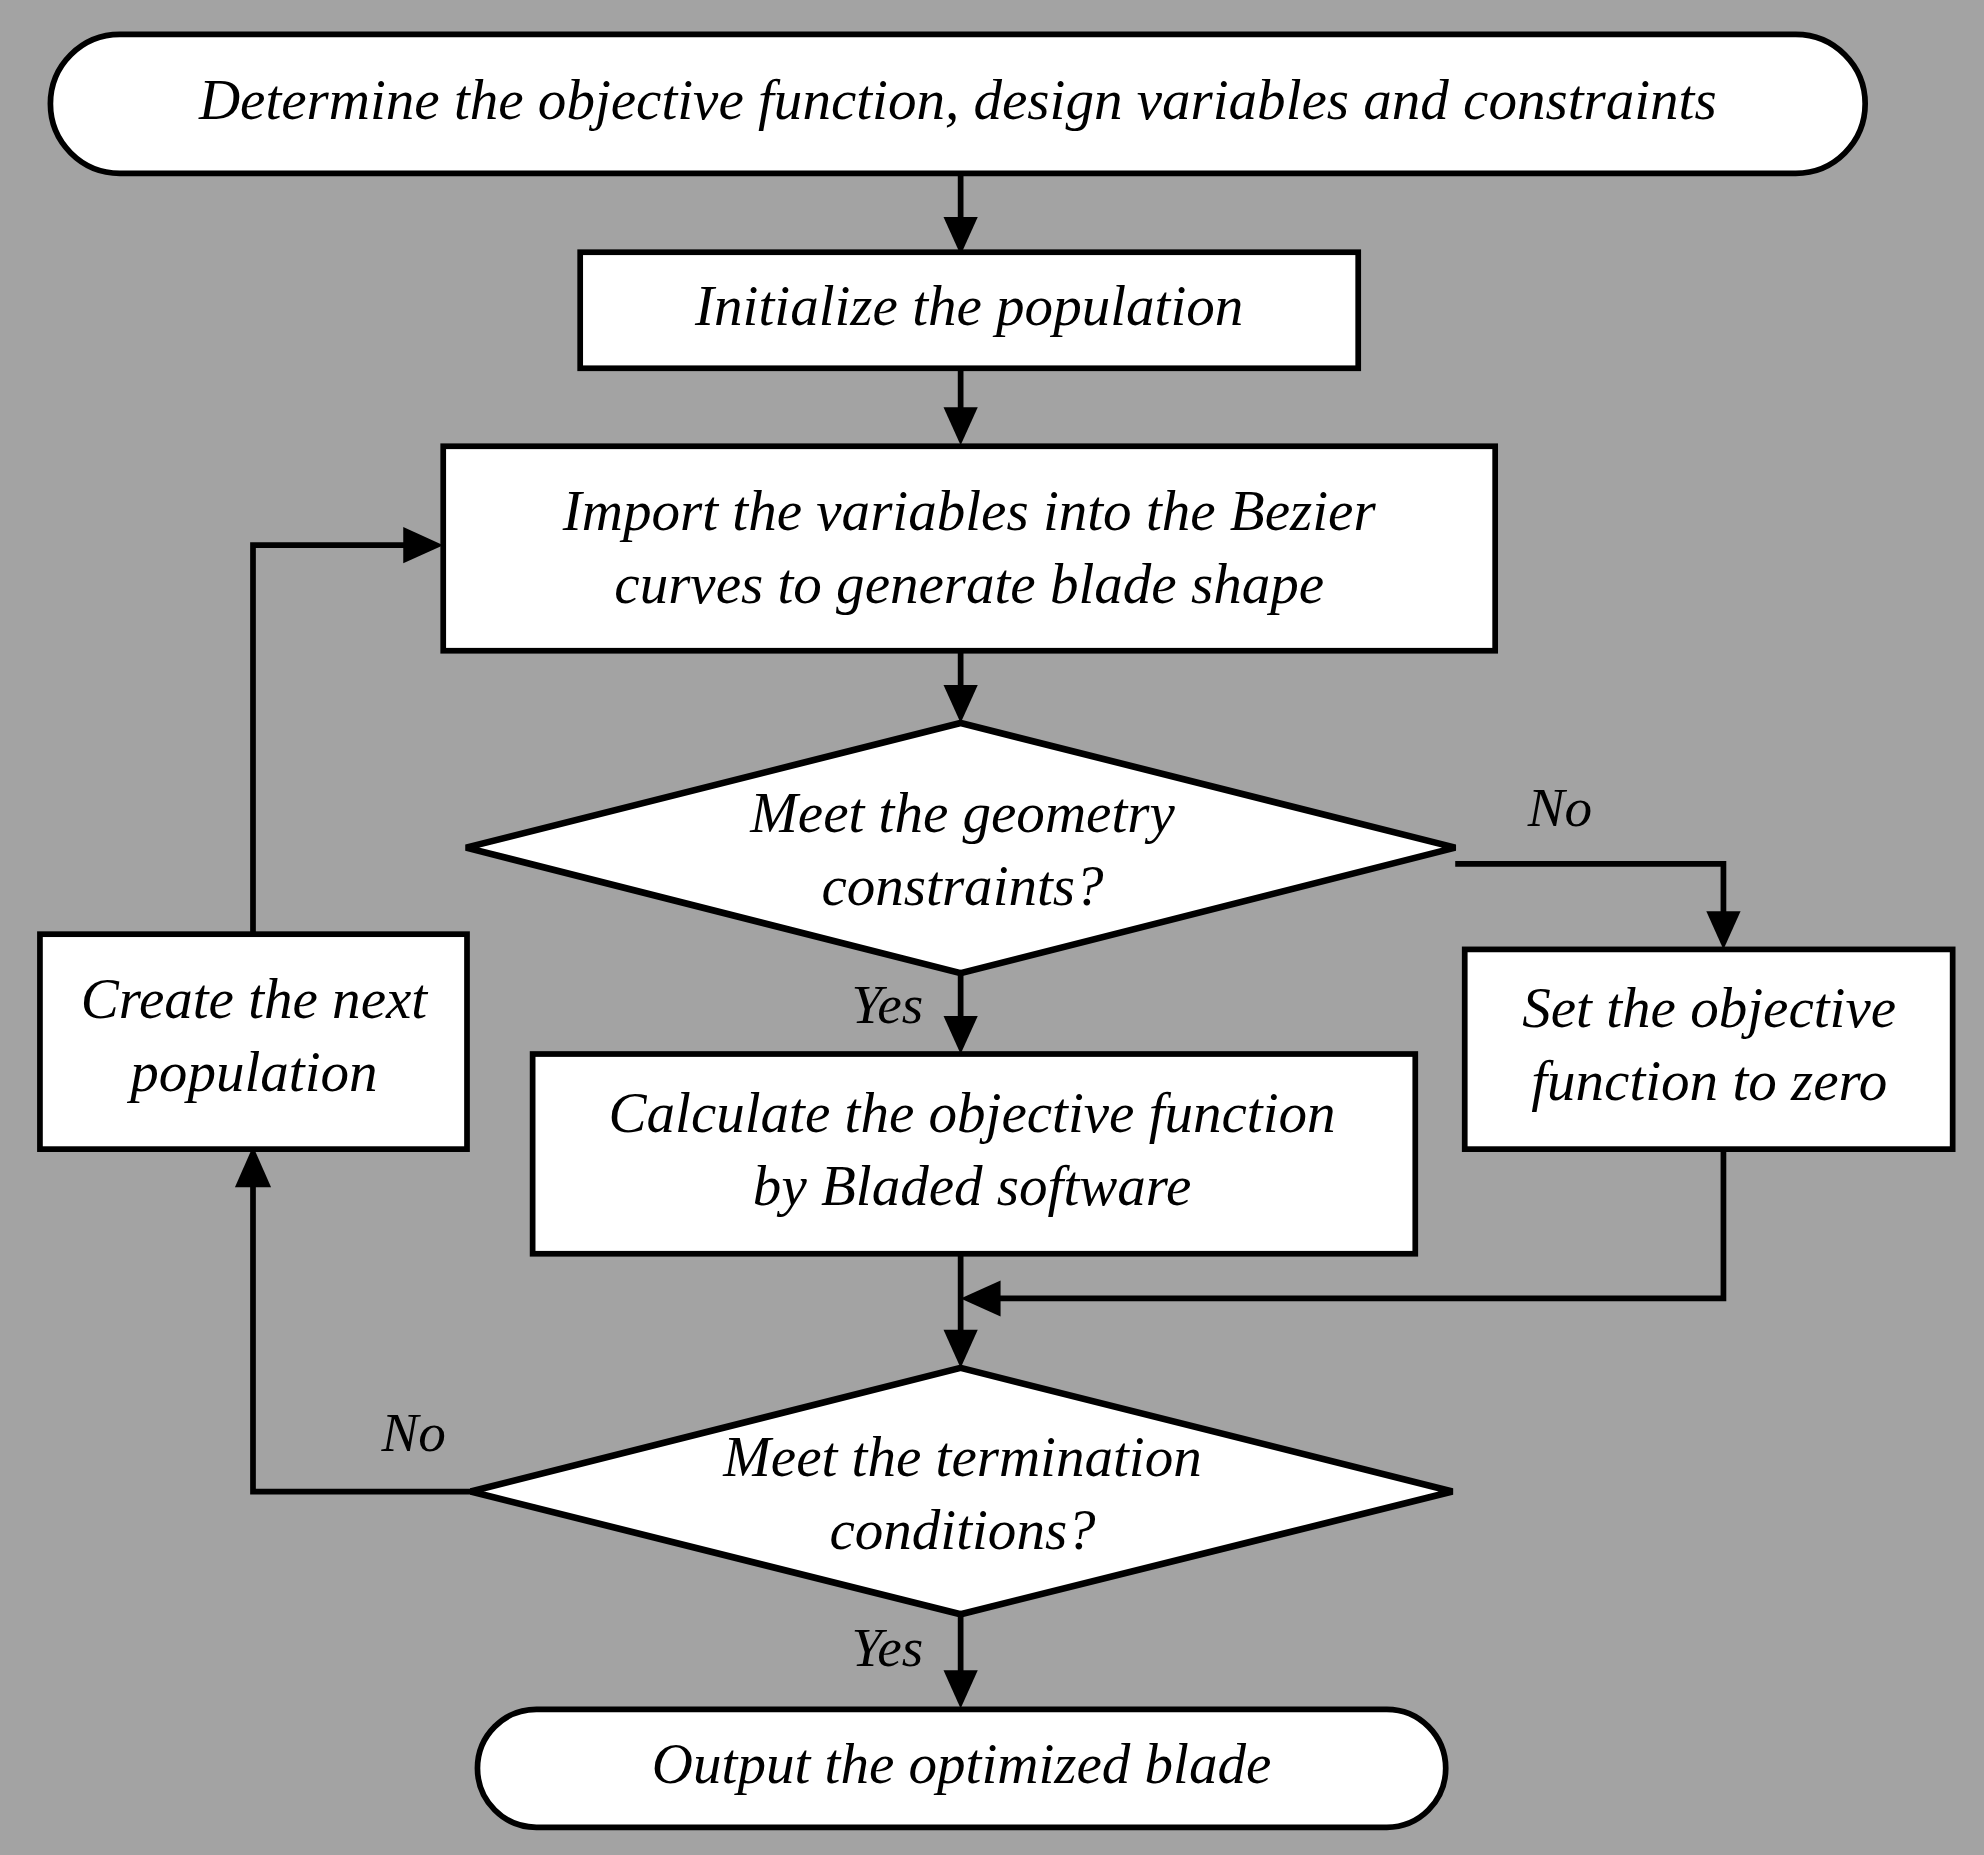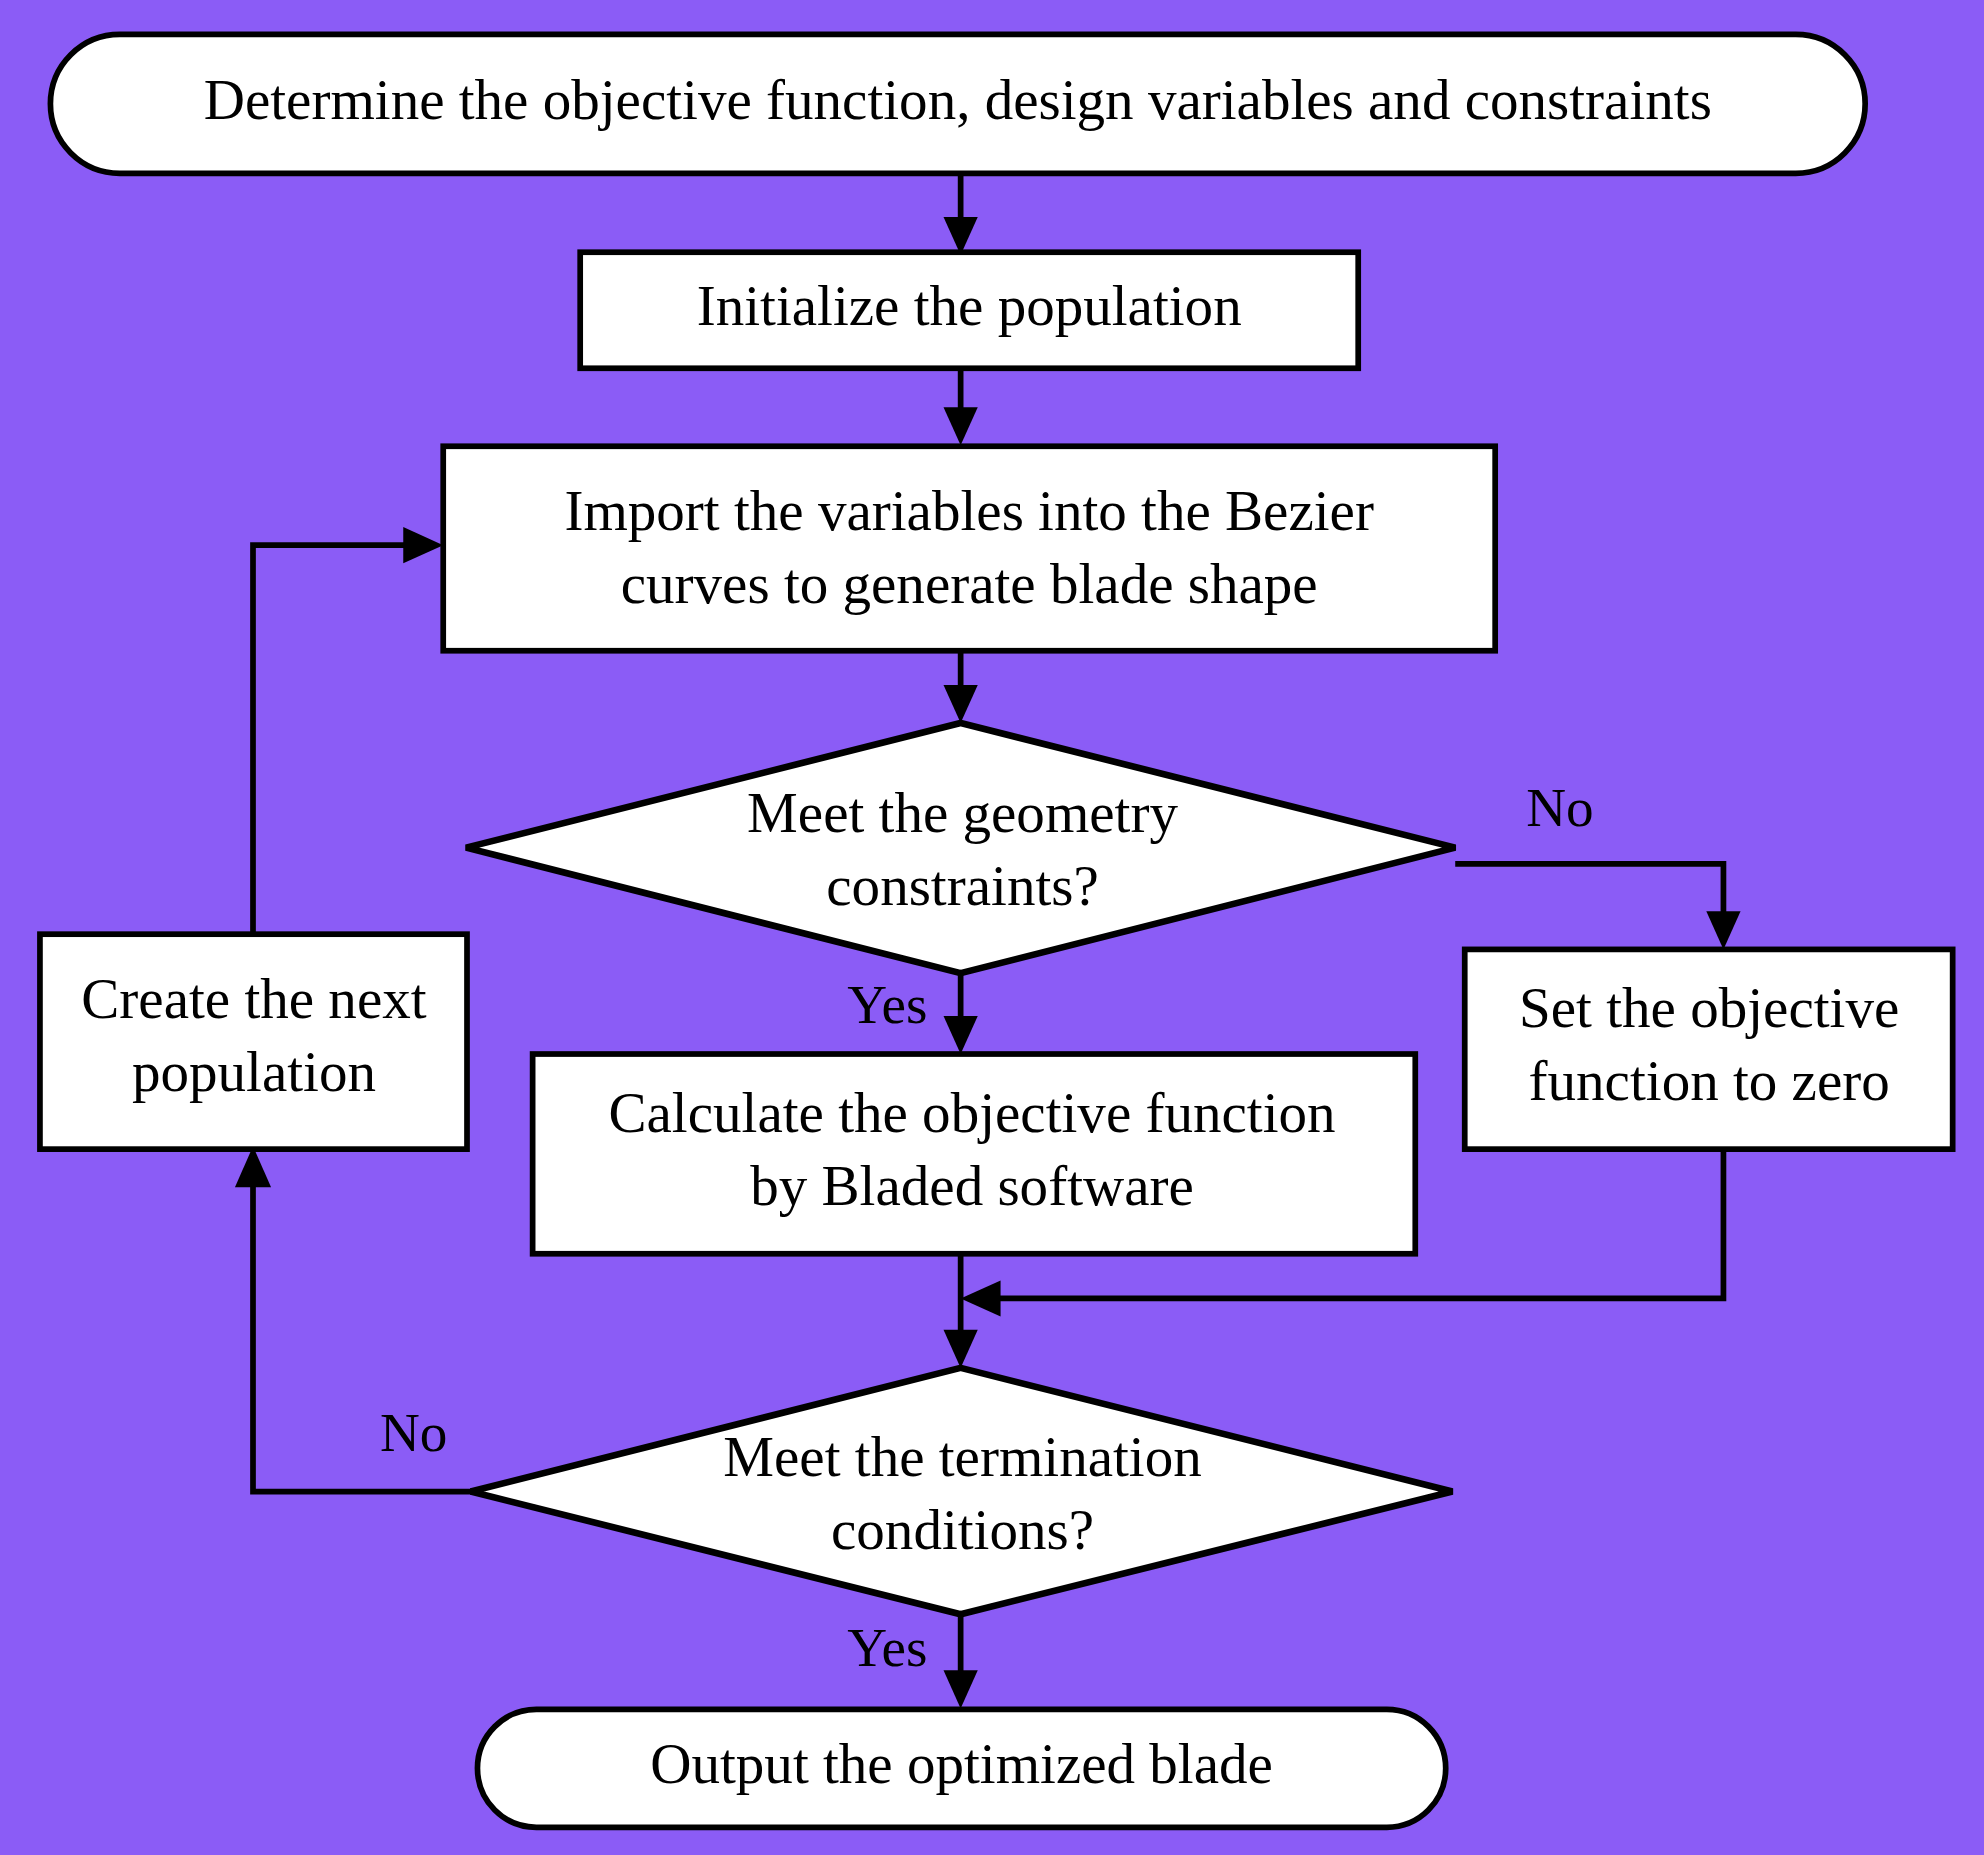--- a/index.html
+++ b/index.html
@@ -11,21 +11,22 @@
   body {
     width: 1985px;
     height: 1856px;
     overflow: hidden;
     font-family: "Liberation Serif", "DejaVu Serif", serif;
   }
   #flowchart-root {
     position: relative;
     width: 1985px;
     height: 1856px;
-    background: #8b5cf6;
+    background: #a3a3a3;
+    font-style: italic;
   }
   svg#flow-svg {
     position: absolute;
     top: 0;
     left: 0;
     width: 1985px;
     height: 1856px;
     display: block;
   }
   .node-shape {

